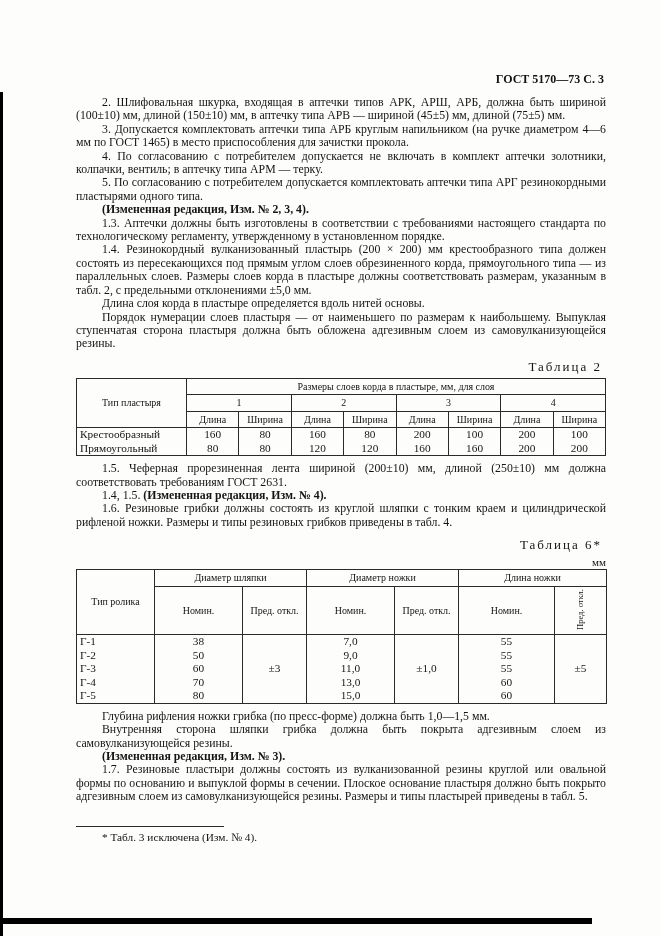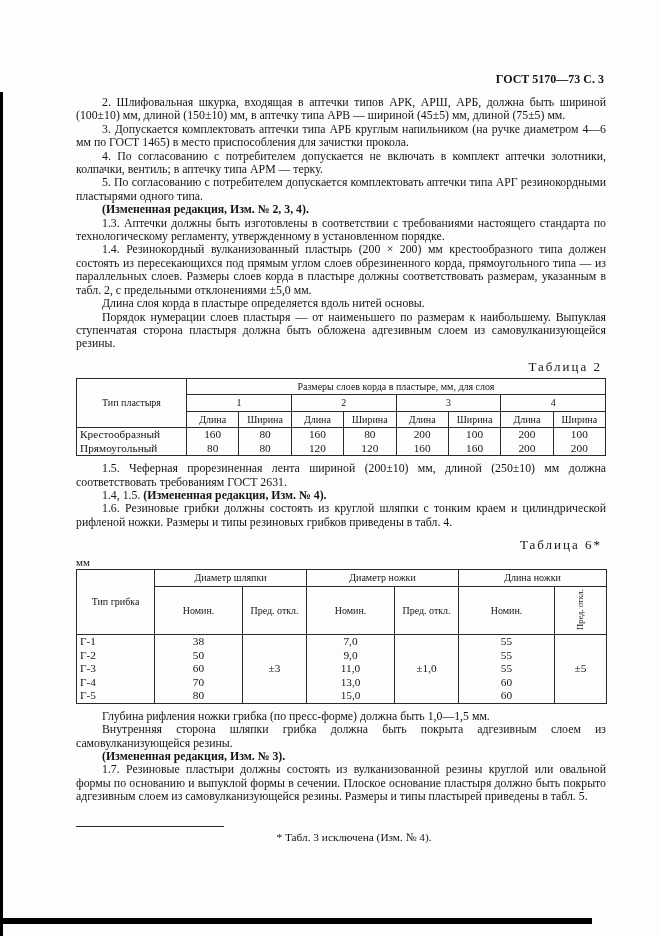--- a/index.html
+++ b/index.html
@@ -23,37 +23,37 @@
     text-align:right; font-weight:bold; font-size:12px; margin:0 2px 9px 0;
   }
   .para {
     margin:0; text-align:justify; text-indent:26px;
     font-size:11.8px; line-height:13.4px;
   }
   .bold { font-weight:bold; }
   .table-caption {
     text-align:right; font-size:13px; letter-spacing:2px; margin:8px 4px 3px 0;
   }
-  .units { text-align:left; font-size:11px; margin:0 0 1px 0; }
+  .units { text-align:right; font-size:11px; margin:0 0 1px 0; }
   table { border-collapse:collapse; width:100%; table-layout:fixed; margin:0 0 6px 0; }
   .t2, .t4 { border:1px solid #2a2a2a; }
   td {
     border:1px solid #2a2a2a; padding:2px 3px;
     text-align:center; vertical-align:middle; font-size:10px; line-height:11.5px;
   }
   tr.tbody td { border-top:none; border-bottom:none; font-size:11.3px; padding:1px 3px; }
   td.type { text-align:left; padding-left:8px; }
   .t4 tr.hdr2 td { height:42px;font-family:Liberation Serif, serif; }
   .vert span {
     writing-mode: vertical-rl; transform: rotate(180deg);
     display:inline-block; font-size:8.5px; white-space:nowrap; line-height:9px;
   }
   .footnote-block { margin-top:22px; }
   .footnote-rule { width:148px; border-top:1px solid #2a2a2a; margin-bottom:4px; }
-  .footnote { margin:0; font-size:11.3px; text-indent:26px; text-align:center; }
+  .footnote { margin:0; font-size:11.3px; text-indent:26px; text-align:left; }
 </style>
 </head>
 <body>
 
 <div class="page">
   <div class="edge-left"></div>
   <div class="edge-bottom"></div>
 
   <div class="content">
     <div class="page-header">ГОСТ 5170—73 С. 3</div>
@@ -140,21 +140,21 @@
         <col style="width:78px">
         <col style="width:88px">
           <col style="width:64px">
         <col style="width:88px">
           <col style="width:64px">
         <col style="width:96px">
           <col style="width:52px">
       </colgroup>
       <tbody>
           <tr>
-        <td rowspan="2">Тип грибка</td>
+        <td rowspan="2">Тип ролика</td>
         <td colspan="2">Диаметр шляпки</td>
         <td colspan="2">Диаметр ножки</td>
         <td colspan="2">Длина ножки</td>
       </tr>
       <tr class="hdr2">
         <td>Номин.</td>
         <td>Пред. откл.</td>
         <td>Номин.</td>
         <td>Пред. откл.</td>
         <td>Номин.</td>

